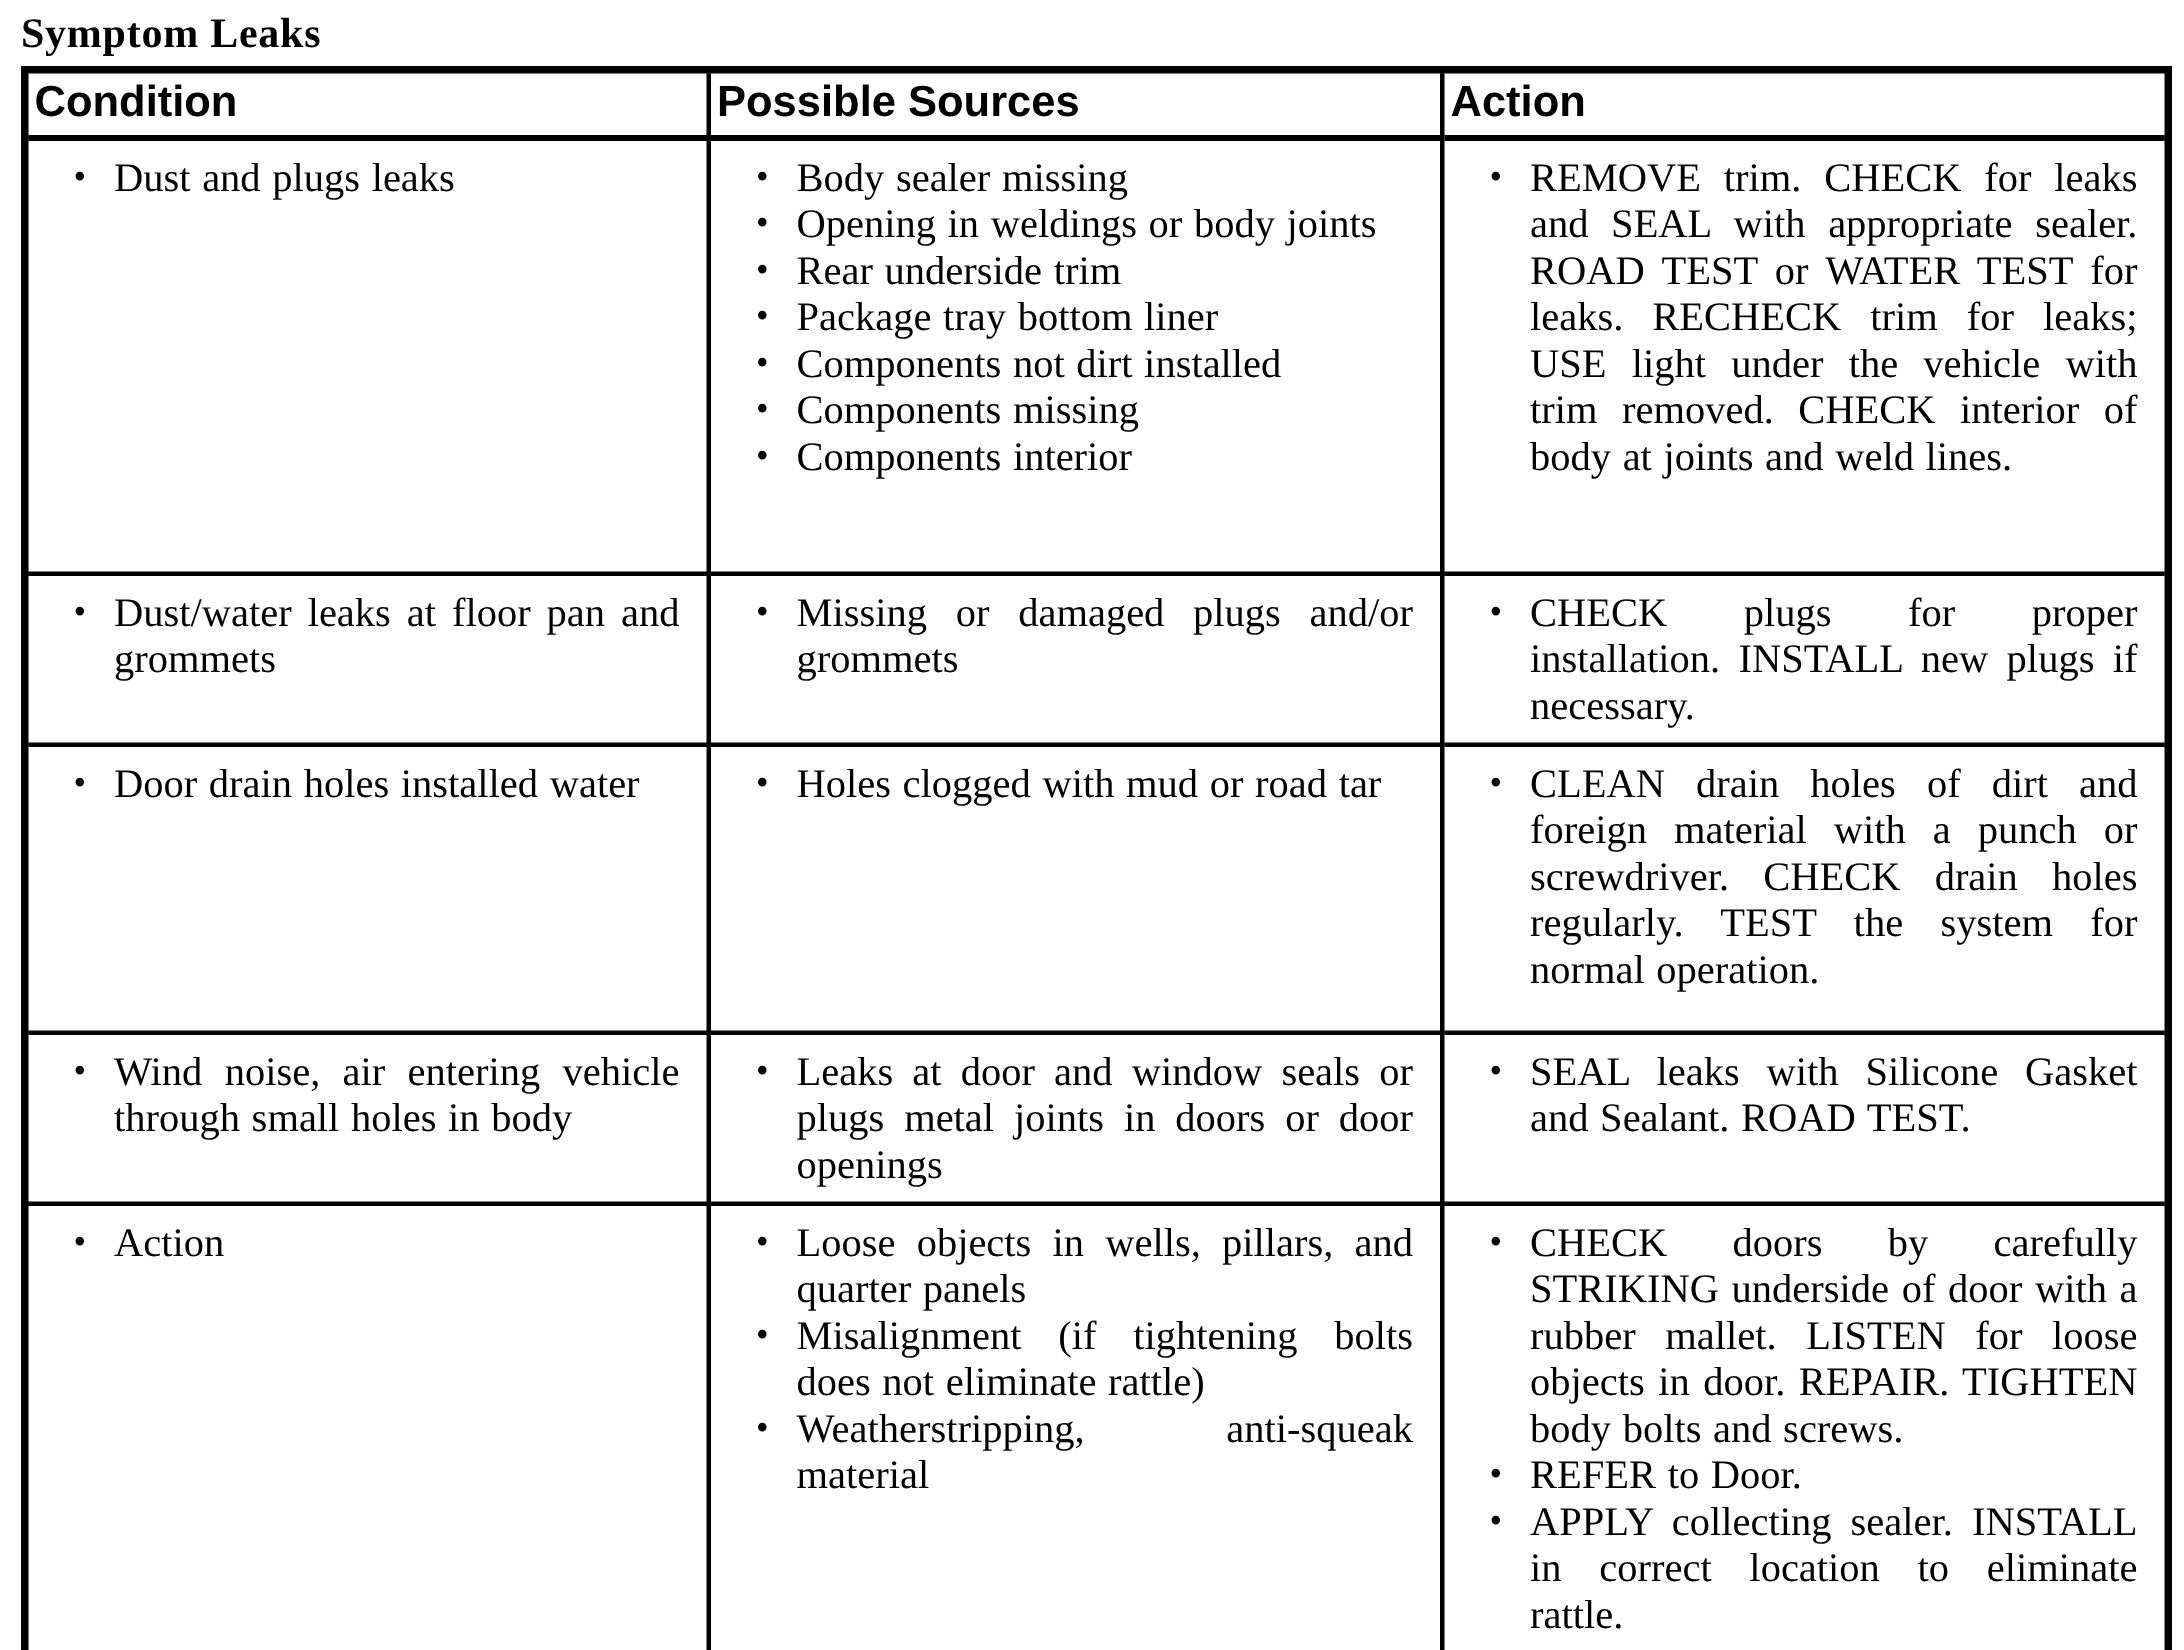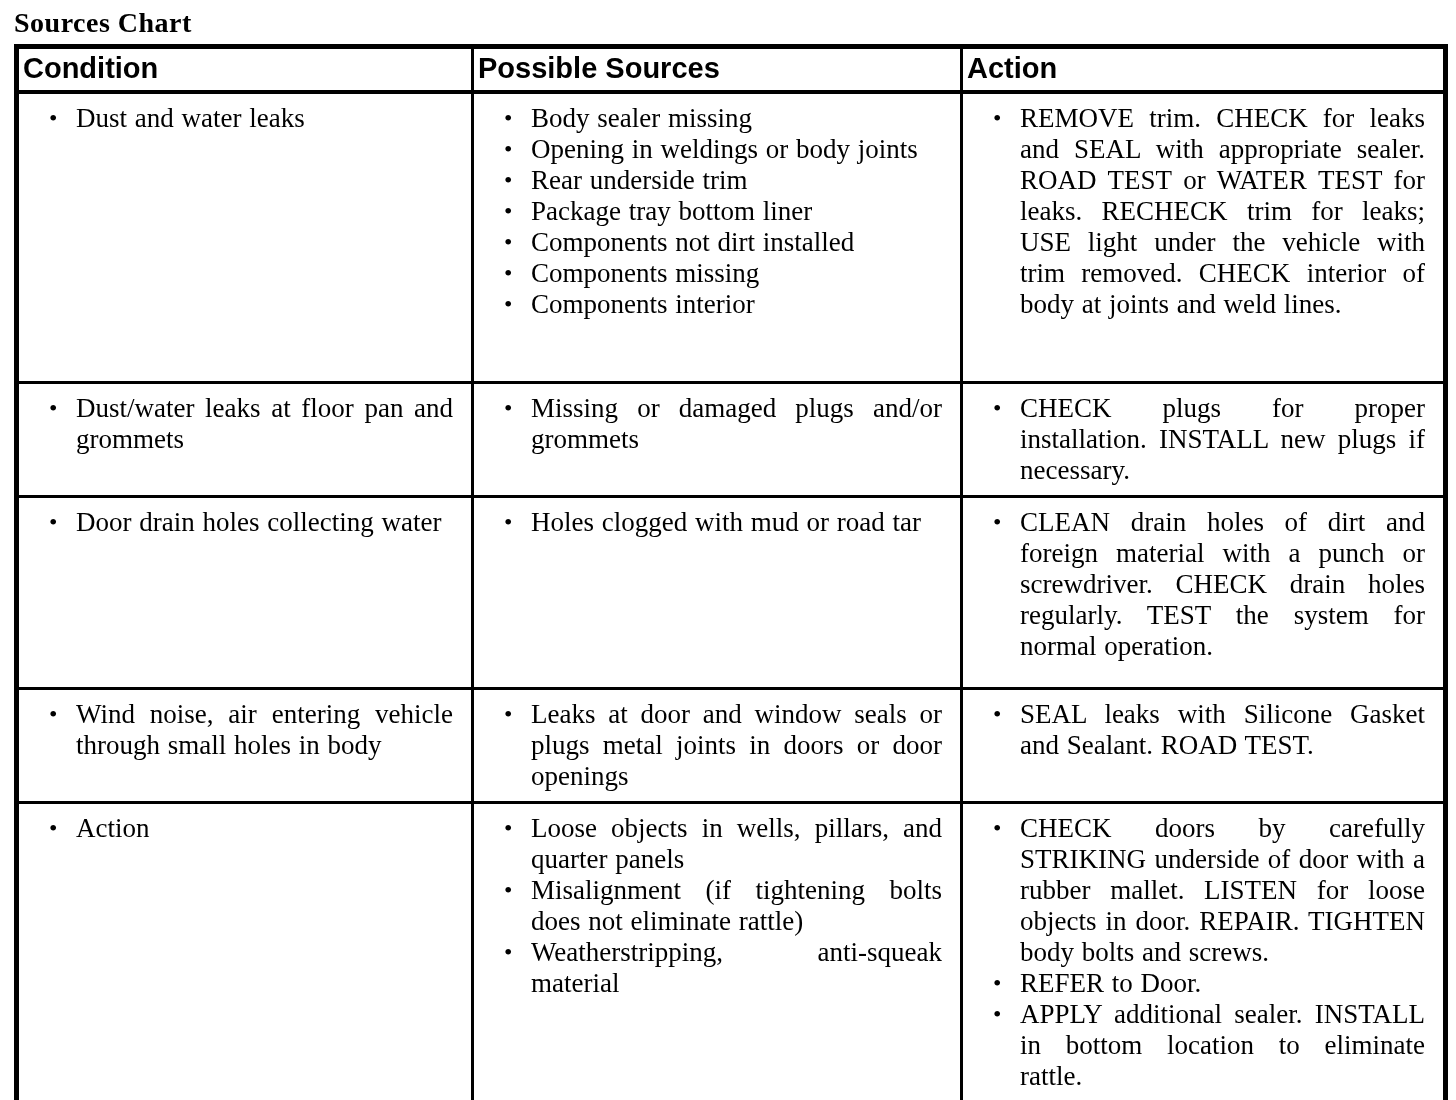--- a/index.html
+++ b/index.html
@@ -72,42 +72,42 @@
     flex: 1 1 auto;
     font-size: 27px;
     line-height: 31px;
     text-align: justify;
     word-spacing: 1px;
   }
 </style>
 </head>
 <body>
 
-<div class="page-title">Sources Chart</div>
+<div class="page-title">Symptom Leaks</div>
 
 <table class="symptom-table">
   <colgroup>
       <col class="c1">
       <col class="c2">
       <col class="c3">
     </colgroup>
   <thead>
     <tr>
       <th class="col-header">Condition</th>
       <th class="col-header">Possible Sources</th>
       <th class="col-header">Action</th>
     </tr>
   </thead>
   <tbody>
 
     <tr class="r0">
       <td class="body-cell">
         <div class="item">
           <span class="bullet">•</span>
-          <span class="txt">Dust and water leaks</span>
+          <span class="txt">Dust and plugs leaks</span>
         </div>
       </td>
       <td class="body-cell">
         <div class="item">
           <span class="bullet">•</span>
           <span class="txt">Body sealer missing</span>
         </div>
         <div class="item">
           <span class="bullet">•</span>
           <span class="txt">Opening in weldings or body joints</span>
@@ -159,21 +159,21 @@
           <span class="bullet">•</span>
           <span class="txt">CHECK plugs for proper installation. INSTALL new plugs if necessary.</span>
         </div>
       </td>
     </tr>
 
     <tr class="r2">
       <td class="body-cell">
         <div class="item">
           <span class="bullet">•</span>
-          <span class="txt">Door drain holes collecting water</span>
+          <span class="txt">Door drain holes installed water</span>
         </div>
       </td>
       <td class="body-cell">
         <div class="item">
           <span class="bullet">•</span>
           <span class="txt">Holes clogged with mud or road tar</span>
         </div>
       </td>
       <td class="body-cell">
         <div class="item">
@@ -229,19 +229,19 @@
         <div class="item">
           <span class="bullet">•</span>
           <span class="txt">CHECK doors by carefully STRIKING underside of door with a rubber mallet. LISTEN for loose objects in door. REPAIR. TIGHTEN body bolts and screws.</span>
         </div>
         <div class="item">
           <span class="bullet">•</span>
           <span class="txt">REFER to Door.</span>
         </div>
         <div class="item">
           <span class="bullet">•</span>
-          <span class="txt">APPLY additional sealer. INSTALL in bottom location to eliminate rattle.</span>
+          <span class="txt">APPLY collecting sealer. INSTALL in correct location to eliminate rattle.</span>
         </div>
       </td>
     </tr>
 
   </tbody>
 </table>
 
 </body></html>

